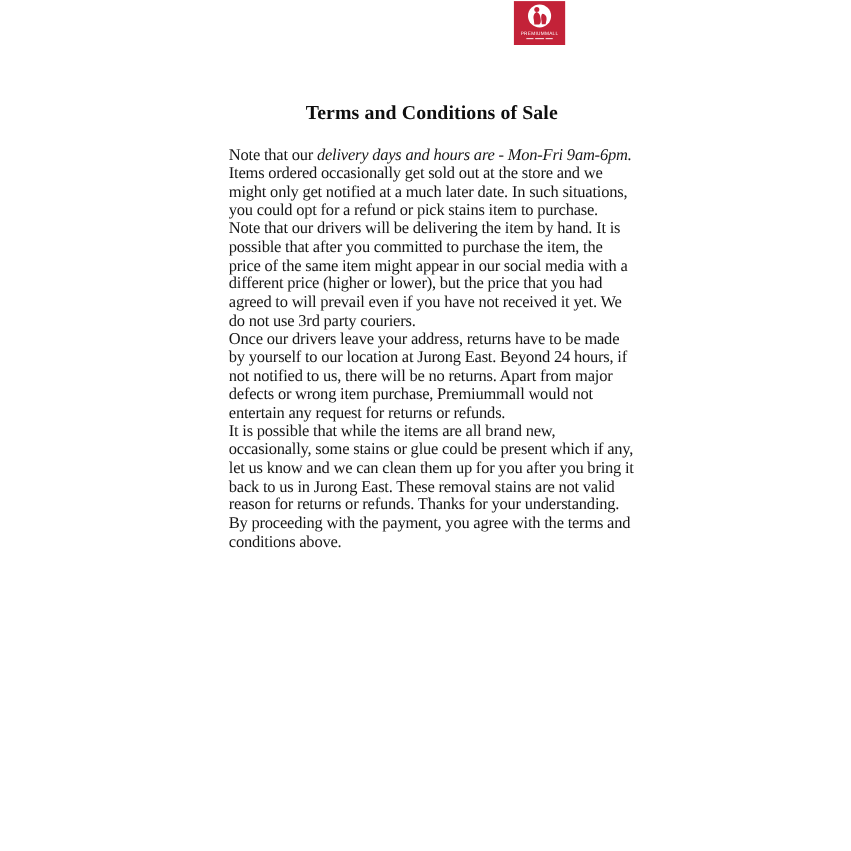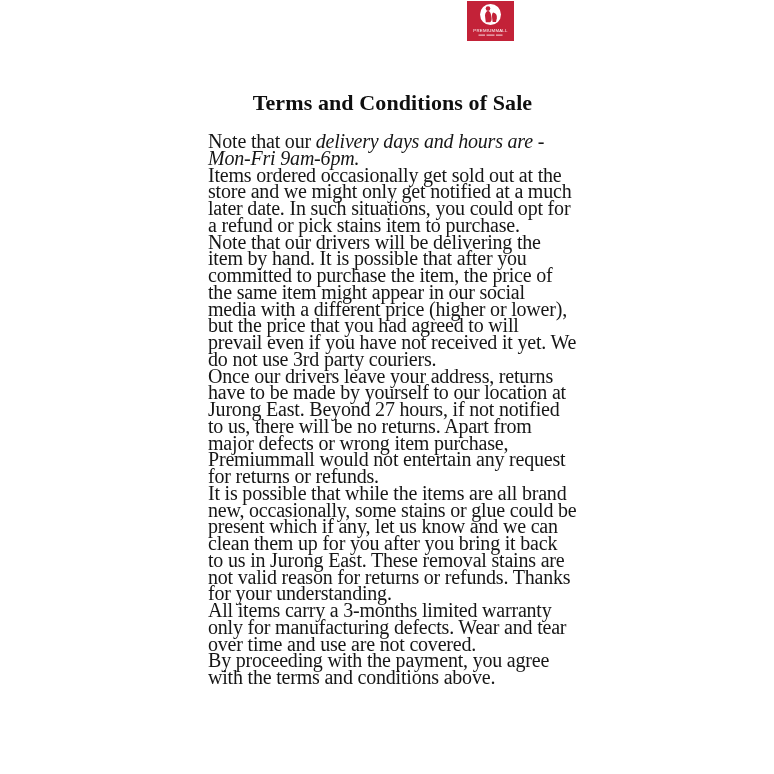--- a/index.html
+++ b/index.html
@@ -24,29 +24,29 @@
   .logo svg { display: block; width: 47px; height: 40px; }
   .content {
     position: absolute;
     left: 208px;
     top: 92px;
     width: 369px;
   }
   .page-title {
     margin: 0 0 20px 0;
     font-family: "Liberation Serif", serif;
-    font-size: 22px;
+    font-size: 18px;
     line-height: 21px;
     font-weight: bold;
     text-align: center;
     color: #0f0f0f;
     letter-spacing: 0.1px;
   }
   .paragraphs {
-    font-size: 20px;
+    font-size: 15px;
     line-height: 16.75px;
     letter-spacing: -0.2px;
     color: #161616;
   }
   .para { margin: 0; }
   .para em { font-style: italic; }
 </style>
 </head>
 <body>
 
@@ -67,18 +67,17 @@
     </g>
   </svg>
 </div>
 
 <div class="content">
   <h1 class="page-title">Terms and Conditions of Sale</h1>
   <div class="paragraphs">
       <div class="para"><span>Note that our </span><em>delivery days and hours are - Mon-Fri 9am-6pm.</em></div>
       <div class="para"><span>Items ordered occasionally get sold out at the store and we might only get notified at a much later date.  In such situations, you could opt for a refund or pick stains item to purchase.</span></div>
       <div class="para"><span>Note that our drivers will be delivering the item by hand. It is possible that after you committed to purchase the item, the price of the same item might appear in our social media with a different price (higher or lower), but the price that you had agreed to will prevail even if you have not received it yet. We do not use 3rd party couriers.</span></div>
-      <div class="para"><span>Once our drivers leave your address, returns have to be made by yourself to our location at Jurong East. Beyond 27 hours, if not notified to us, there will be no returns. Apart from major defects or wrong item purchase, Premiummall would not entertain any request for returns or refunds.</span></div>
+      <div class="para"><span>Once our drivers leave your address, returns have to be made by yourself to our location at Jurong East. Beyond 24 hours, if not notified to us, there will be no returns. Apart from major defects or wrong item purchase, Premiummall would not entertain any request for returns or refunds.</span></div>
       <div class="para"><span>It is possible that while the items are all brand new, occasionally, some stains or glue could be present which if any, let us know and we can clean them up for you after you bring it back to us in Jurong East. These removal stains are not valid reason for returns or refunds. Thanks for your understanding.</span></div>
-      <div class="para"><span>All items carry a 3-months limited warranty only for manufacturing defects. Wear and tear over time and use are not covered.</span></div>
       <div class="para"><span>By proceeding with the payment, you agree with the terms and conditions above.</span></div>
     </div>
 </div>
 
 </body></html>

